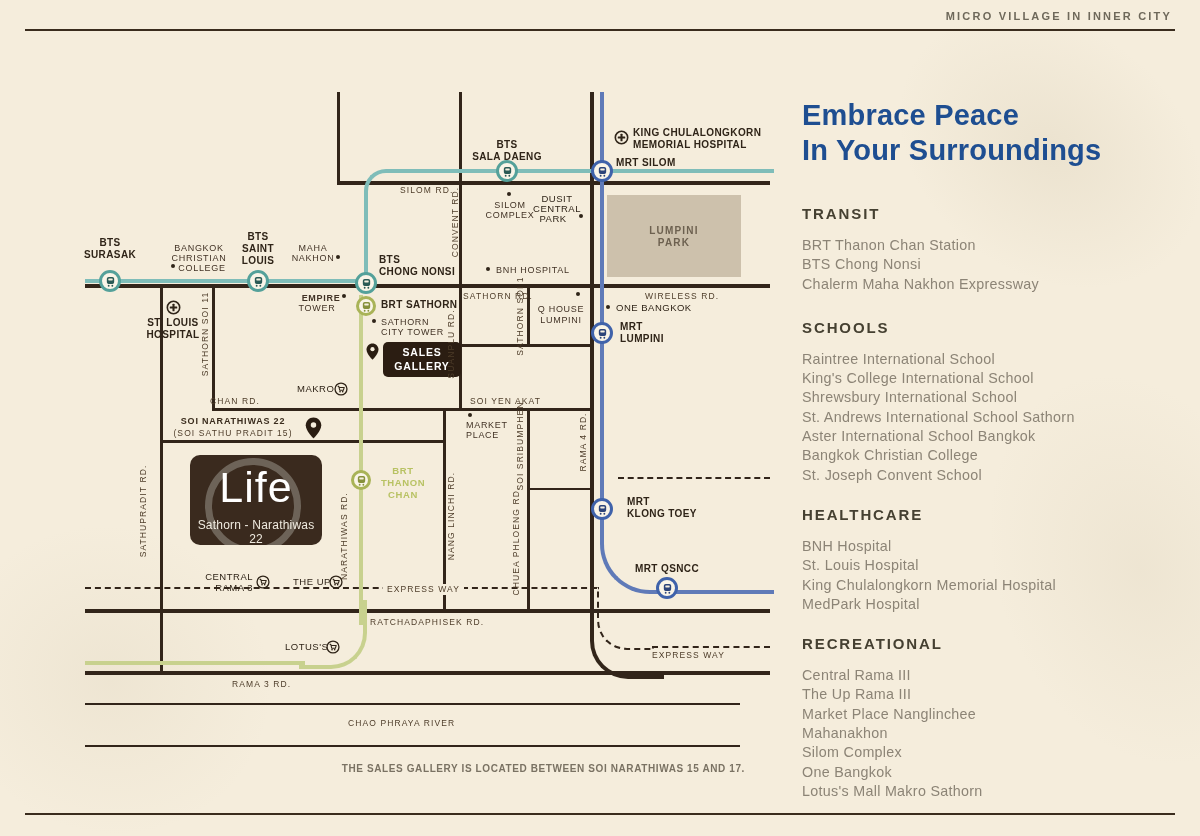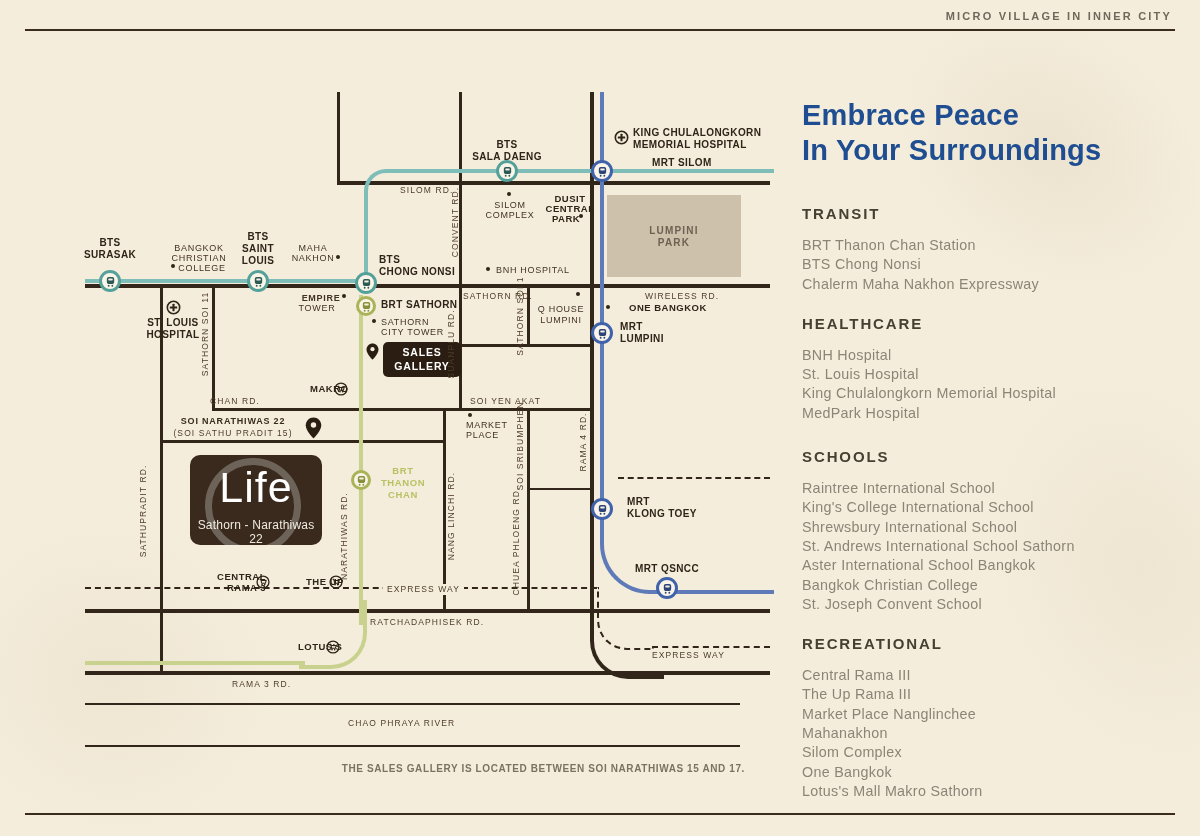--- a/index.html
+++ b/index.html
@@ -21,21 +21,21 @@
   .park{position:absolute;background:#cdc1ac;z-index:0;}
   .marker{position:absolute;z-index:5;line-height:0;}
   .station{position:absolute;z-index:5;box-sizing:border-box;border-radius:50%;
     background:#faf5e8;display:flex;align-items:center;justify-content:center;}
   .dotm{position:absolute;width:4px;height:4px;border-radius:50%;background:#2f2418;z-index:5;}
 
   
   .mlb{position:absolute;line-height:1;white-space:nowrap;z-index:6;}
   .s-st{font-size:10px;font-weight:700;color:#2f2418;letter-spacing:.4px;}
   .s-poi{font-size:9px;color:#413225;letter-spacing:.7px;}
-  .s-poib{font-size:9.5px;font-weight:700;color:#2f2418;letter-spacing:.5px;margin-left:13px;}
+  .s-poib{font-size:9.5px;font-weight:400;color:#2f2418;letter-spacing:.5px;}
   .s-rd{font-size:8.5px;color:#4d3c29;letter-spacing:1.1px;}
   .s-rdb{font-size:9px;font-weight:700;color:#3a2c1d;letter-spacing:.8px;}
   .s-green{font-size:9.5px;font-weight:700;color:#b8c263;letter-spacing:.6px;}
   .s-park{font-size:10px;font-weight:700;color:#6d6150;letter-spacing:1.2px;}
   .ac{transform:translateX(-50%);}
   .ar{transform:translateX(-100%);}
   .vert{writing-mode:vertical-rl;transform:translate(-50%,-50%) rotate(180deg);}
   .bgd{background:#f5eddc;padding:1px 4px;}
 
   
@@ -135,21 +135,21 @@
       <div class="mlb s-st ac" style="left: 110px; top: 238px;">BTS</div>
       <div class="mlb s-st ac" style="left: 110px; top: 250px;">SURASAK</div>
       <div class="mlb s-st ac" style="left: 258px; top: 232px;">BTS</div>
       <div class="mlb s-st ac" style="left: 258px; top: 244px;">SAINT</div>
       <div class="mlb s-st ac" style="left: 258px; top: 256px;">LOUIS</div>
       <div class="mlb s-st" style="left: 379px; top: 255px;">BTS</div>
       <div class="mlb s-st" style="left: 379px; top: 267px;">CHONG NONSI</div>
       <div class="mlb s-st" style="left: 381px; top: 300px;">BRT SATHORN</div>
       <div class="mlb s-st ac" style="left: 507px; top: 140px;">BTS</div>
       <div class="mlb s-st ac" style="left: 507px; top: 152px;">SALA DAENG</div>
-      <div class="mlb s-st" style="left: 652px; top: 158px;">MRT SILOM</div>
+      <div class="mlb s-st" style="left: 616px; top: 158px;">MRT SILOM</div>
       <div class="mlb s-st" style="left: 620px; top: 322px;">MRT</div>
       <div class="mlb s-st" style="left: 620px; top: 334px;">LUMPINI</div>
       <div class="mlb s-st" style="left: 627px; top: 497px;">MRT</div>
       <div class="mlb s-st" style="left: 627px; top: 509px;">KLONG TOEY</div>
       <div class="mlb s-st ac" style="left: 667px; top: 564px;">MRT QSNCC</div>
       <div class="mlb s-green ac" style="left: 403px; top: 466px;">BRT</div>
       <div class="mlb s-green ac" style="left: 403px; top: 478px;">THANON</div>
       <div class="mlb s-green ac" style="left: 403px; top: 490px;">CHAN</div>
       <div class="mlb s-st" style="left: 633px; top: 128px;">KING CHULALONGKORN</div>
       <div class="mlb s-st" style="left: 633px; top: 140px;">MEMORIAL HOSPITAL</div>
@@ -343,39 +343,39 @@
   <h1 class="panel-title"><span>Embrace Peace</span><br><span>In Your Surroundings</span></h1>
 
   <section class="p-sec sec-1">
     <h3>TRANSIT</h3>
     <ul>
         <li>BRT Thanon Chan Station</li>
         <li>BTS Chong Nonsi</li>
         <li>Chalerm Maha Nakhon Expressway</li>
       </ul>
   </section>
-  <section class="p-sec sec-3">
-    <h3>HEALTHCARE</h3>
-    <ul>
-        <li>BNH Hospital</li>
-        <li>St. Louis Hospital</li>
-        <li>King Chulalongkorn Memorial Hospital</li>
-        <li>MedPark Hospital</li>
-      </ul>
-  </section>
   <section class="p-sec sec-2">
     <h3>SCHOOLS</h3>
     <ul>
         <li>Raintree International School</li>
         <li>King's College International School</li>
         <li>Shrewsbury International School</li>
         <li>St. Andrews International School Sathorn</li>
         <li>Aster International School Bangkok</li>
         <li>Bangkok Christian College</li>
         <li>St. Joseph Convent School</li>
+      </ul>
+  </section>
+  <section class="p-sec sec-3">
+    <h3>HEALTHCARE</h3>
+    <ul>
+        <li>BNH Hospital</li>
+        <li>St. Louis Hospital</li>
+        <li>King Chulalongkorn Memorial Hospital</li>
+        <li>MedPark Hospital</li>
       </ul>
   </section>
   <section class="p-sec sec-4">
     <h3>RECREATIONAL</h3>
     <ul>
         <li>Central Rama III</li>
         <li>The Up Rama III</li>
         <li>Market Place Nanglinchee</li>
         <li>Mahanakhon</li>
         <li>Silom Complex</li>

